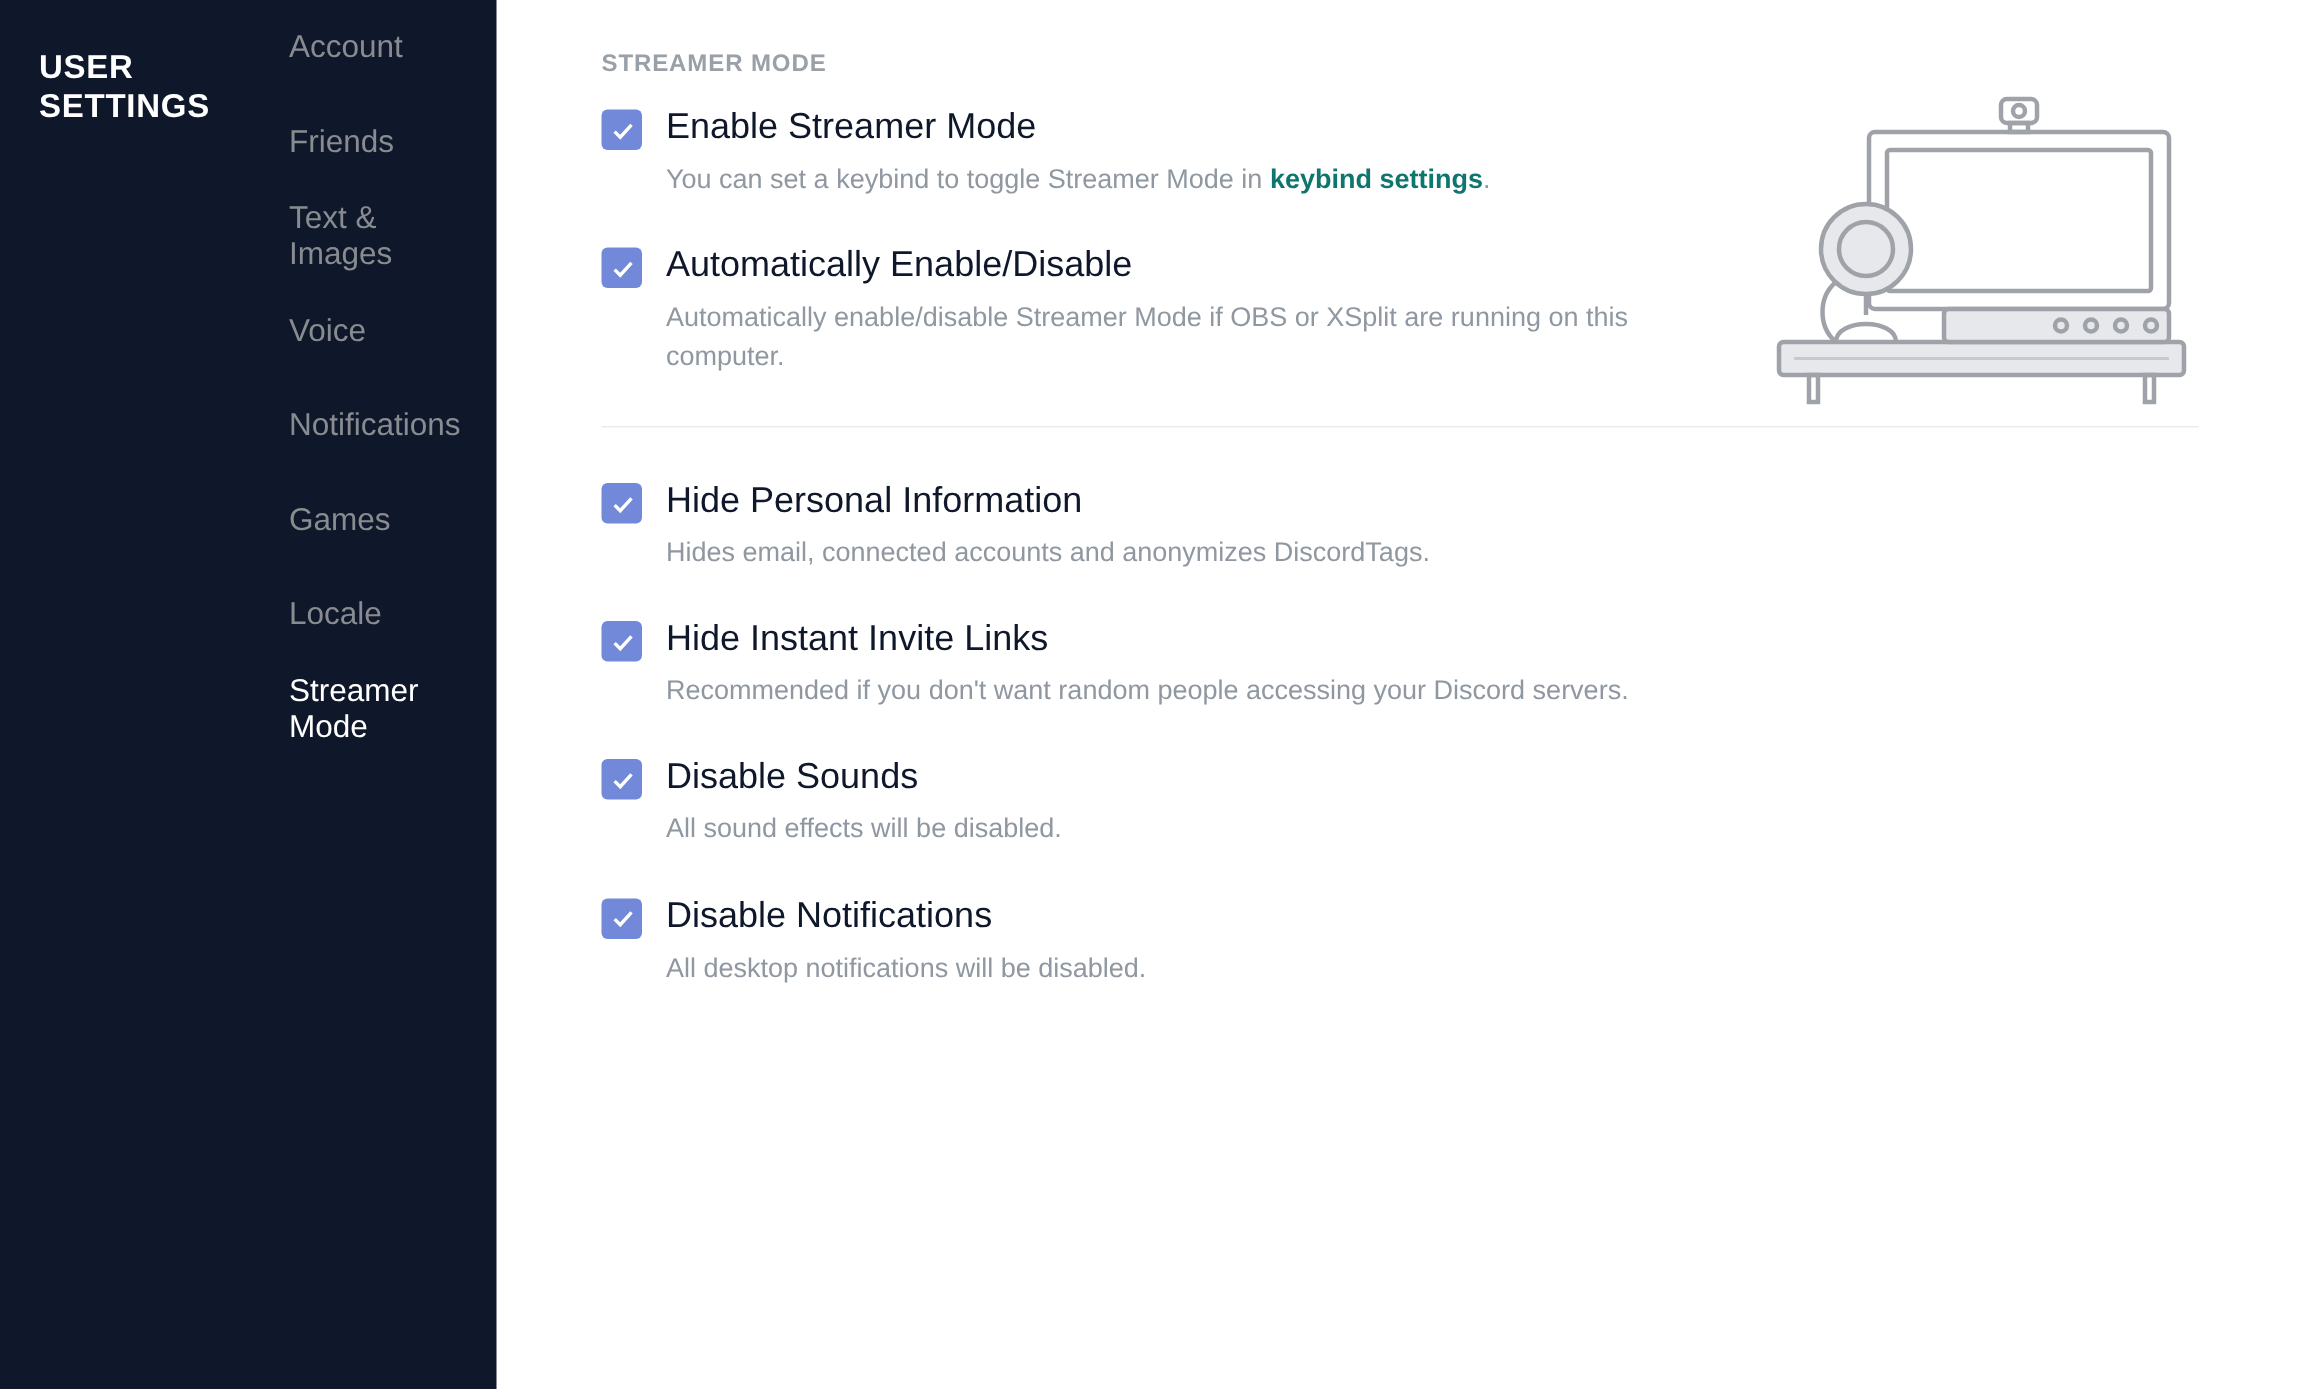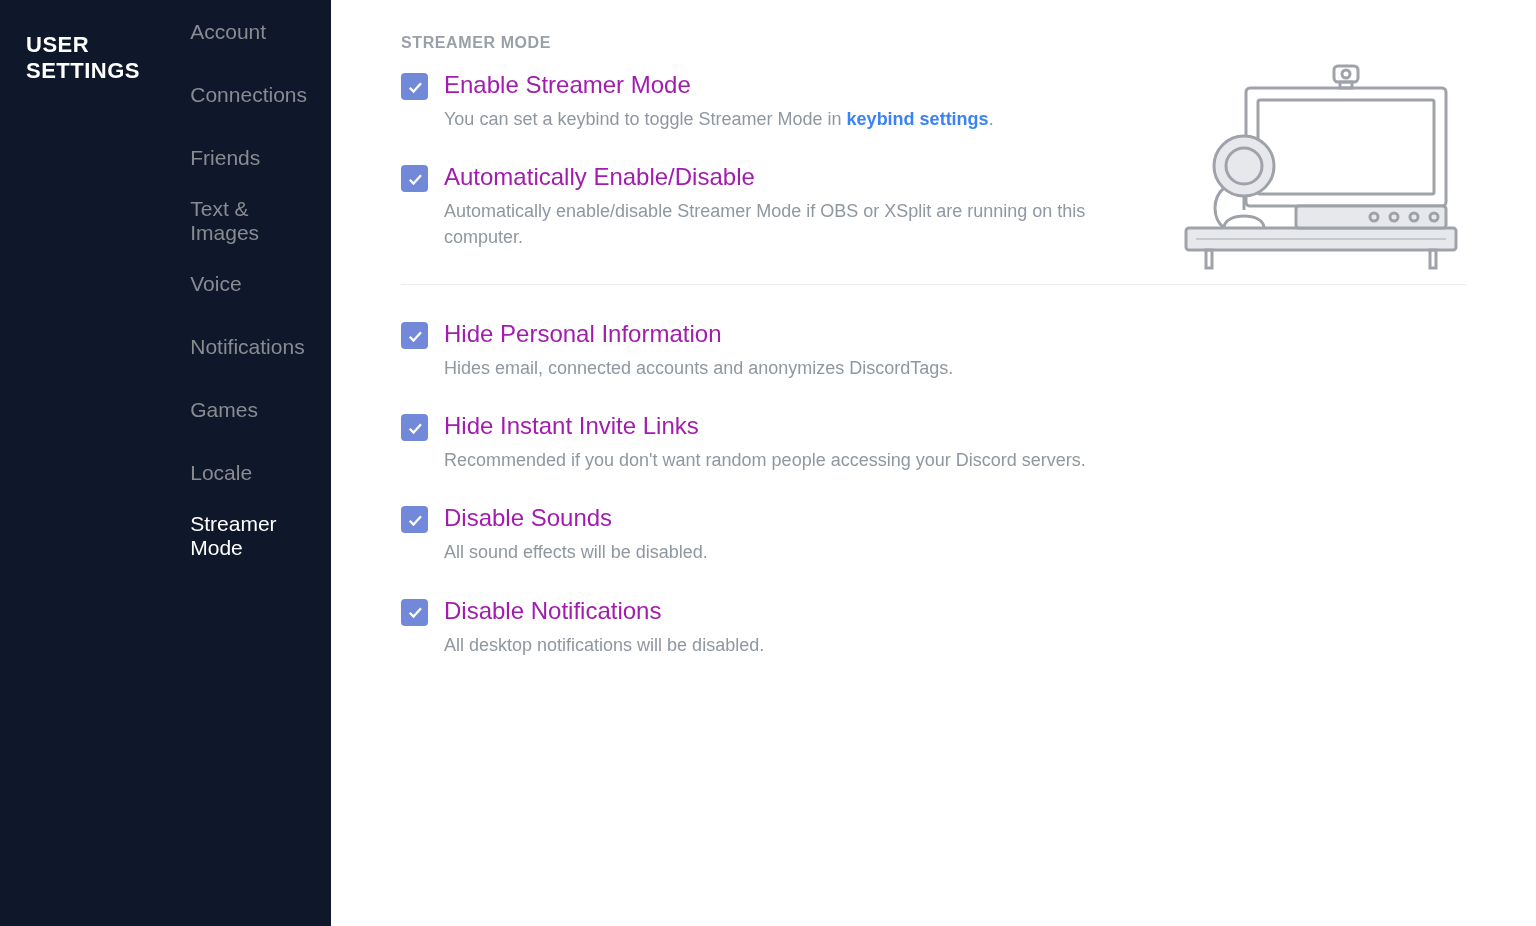--- a/index.html
+++ b/index.html
@@ -106,31 +106,31 @@
     stroke: #ffffff;
     stroke-width: 3;
     fill: none;
   }
   .setting-text {
     flex: 1;
   }
   .setting-title {
     font-size: 24px;
     font-weight: 400;
-    color: #a21caf;
+    color: #0f172a;
     line-height: 1.25;
   }
   .setting-desc {
     font-size: 18px;
     color: #8f97a0;
     margin-top: 6px;
     line-height: 1.45;
   }
   .setting-desc .link {
-    color: #3b82f6;
+    color: #0f766e;
     font-weight: 700;
     cursor: pointer;
     text-align: right;
   }
 
   
   .illustration {
     position: absolute;
     top: 60px;
     right: 70px;
@@ -146,21 +146,20 @@
 </style>
 </head>
 <body>
 
 <div class="app">
 
   <aside class="sidebar">
     <div class="sidebar-title">User Settings</div>
     <ul class="nav">
       <li class="nav-item">Account</li>
-      <li class="nav-item">Connections</li>
       <li class="nav-item">Friends</li>
       <li class="nav-item">Text &amp; Images</li>
       <li class="nav-item">Voice</li>
       <li class="nav-item">Notifications</li>
       <li class="nav-item">Games</li>
       <li class="nav-item">Locale</li>
       <li class="nav-item active">Streamer Mode</li>
     </ul>
   </aside>
 

